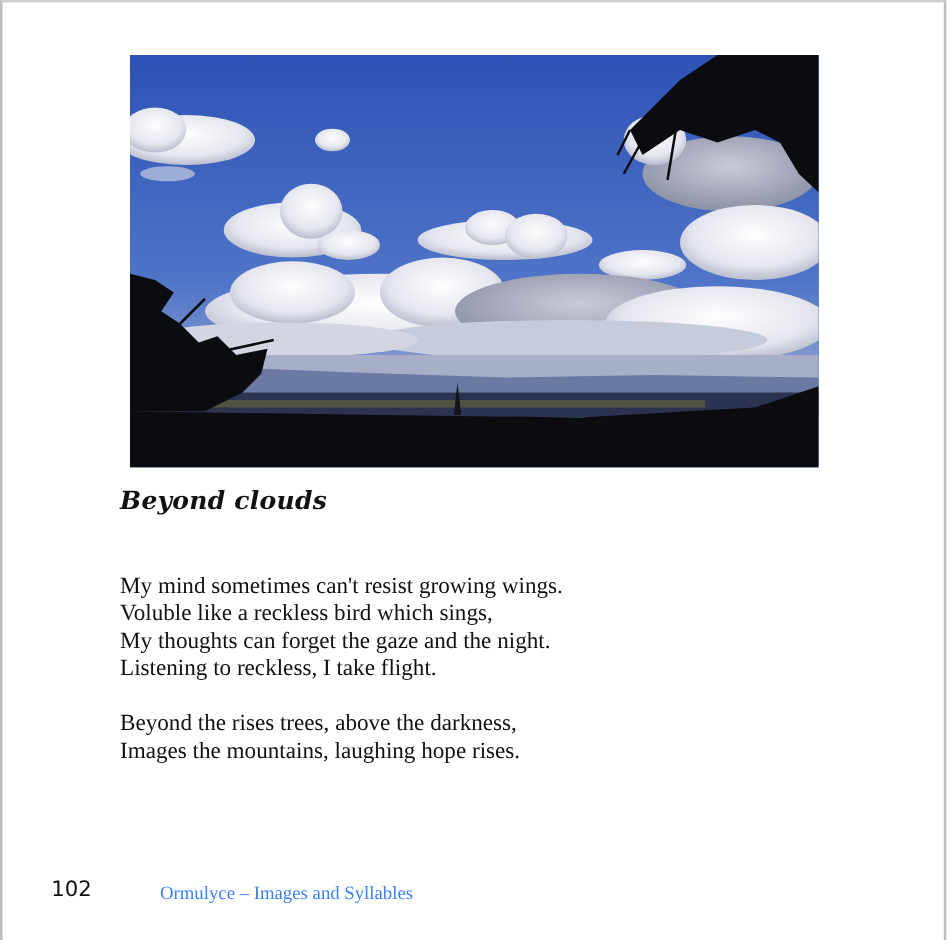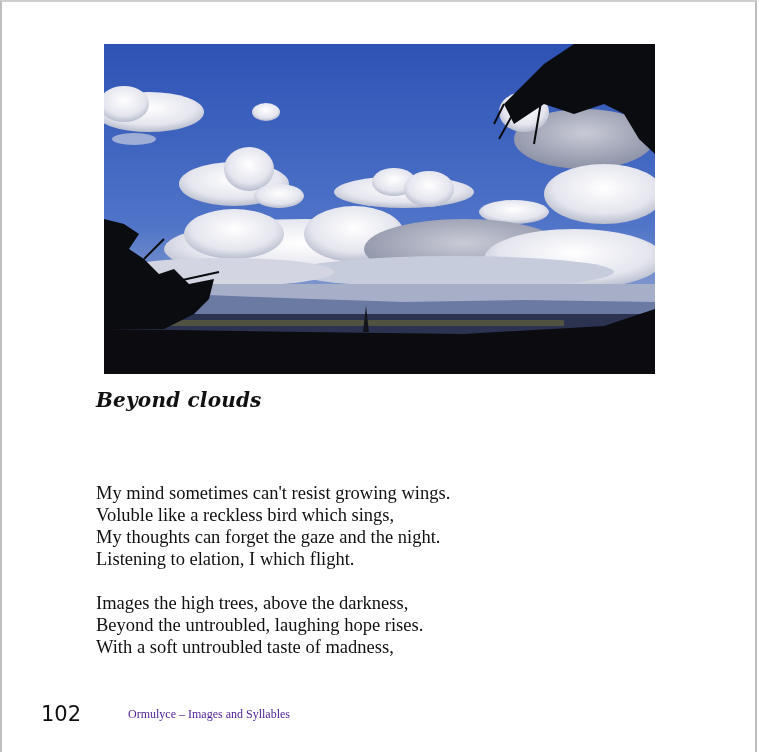--- a/index.html
+++ b/index.html
@@ -13,32 +13,32 @@
     position: absolute; left: 102px; top: 42px; width: 551px; height: 330px;
     overflow: hidden; background: #3a5fb0;
   }
   .photo svg { display: block; width: 100%; height: 100%; }
   .title {
     position: absolute; left: 94px; top: 386px;
     font-family: "DejaVu Serif", serif; font-weight: bold; font-style: italic;
     font-size: 20px; color: #111; letter-spacing: 0.2px;
   }
   .poem {
-    position: absolute; left: 94px; top: 480px;
+    position: absolute; left: 94px; top: 456px;
     font-family: "Liberation Serif", serif; font-size: 18.5px; line-height: 22px; color: #111;
   }
   .stanza { margin: 0 0 22px 0; }
   .line { display: block; white-space: nowrap; }
   .page-num {
     position: absolute; left: 39px; top: 700px;
-    font-family: "DejaVu Sans", sans-serif; font-size: 21px; color: #111;
+    font-family: "DejaVu Sans", sans-serif; font-size: 17px; color: #111;
   }
   .running-footer {
     position: absolute; left: 126px; top: 705px;
-    font-family: "Liberation Serif", serif; font-size: 12px; color: #4c1d95;
+    font-family: "Liberation Serif", serif; font-size: 15px; color: #3b82f6;
   }
 </style>
 </head>
 <body>
 
 <div class="page">
 
   <div class="photo" title="Blue sky with cumulus clouds above a dark valley landscape framed by tree branches">
     <svg viewBox="0 0 551 330" preserveAspectRatio="none">
       <defs>
@@ -104,24 +104,23 @@
     </svg>
   </div>
 
   <div class="title">Beyond clouds</div>
 
   <div class="poem">
     <div class="stanza">
       <span class="line">My mind sometimes can't resist growing wings.</span>
       <span class="line">Voluble like a reckless bird which sings,</span>
       <span class="line">My thoughts can forget the gaze and the night.</span>
-      <span class="line">Listening to elation, I which flight.</span>
+      <span class="line">Listening to reckless, I take flight.</span>
     </div>
     <div class="stanza">
-      <span class="line">Images the high trees, above the darkness,</span>
-      <span class="line">Beyond the untroubled, laughing hope rises.</span>
-      <span class="line">With a soft untroubled taste of madness,</span>
+      <span class="line">Beyond the rises trees, above the darkness,</span>
+      <span class="line">Images the mountains, laughing hope rises.</span>
     </div>
   </div>
 
   <div class="page-num">102</div>
   <div class="running-footer">Ormulyce – Images and Syllables</div>
 </div>
 
 </body></html>

